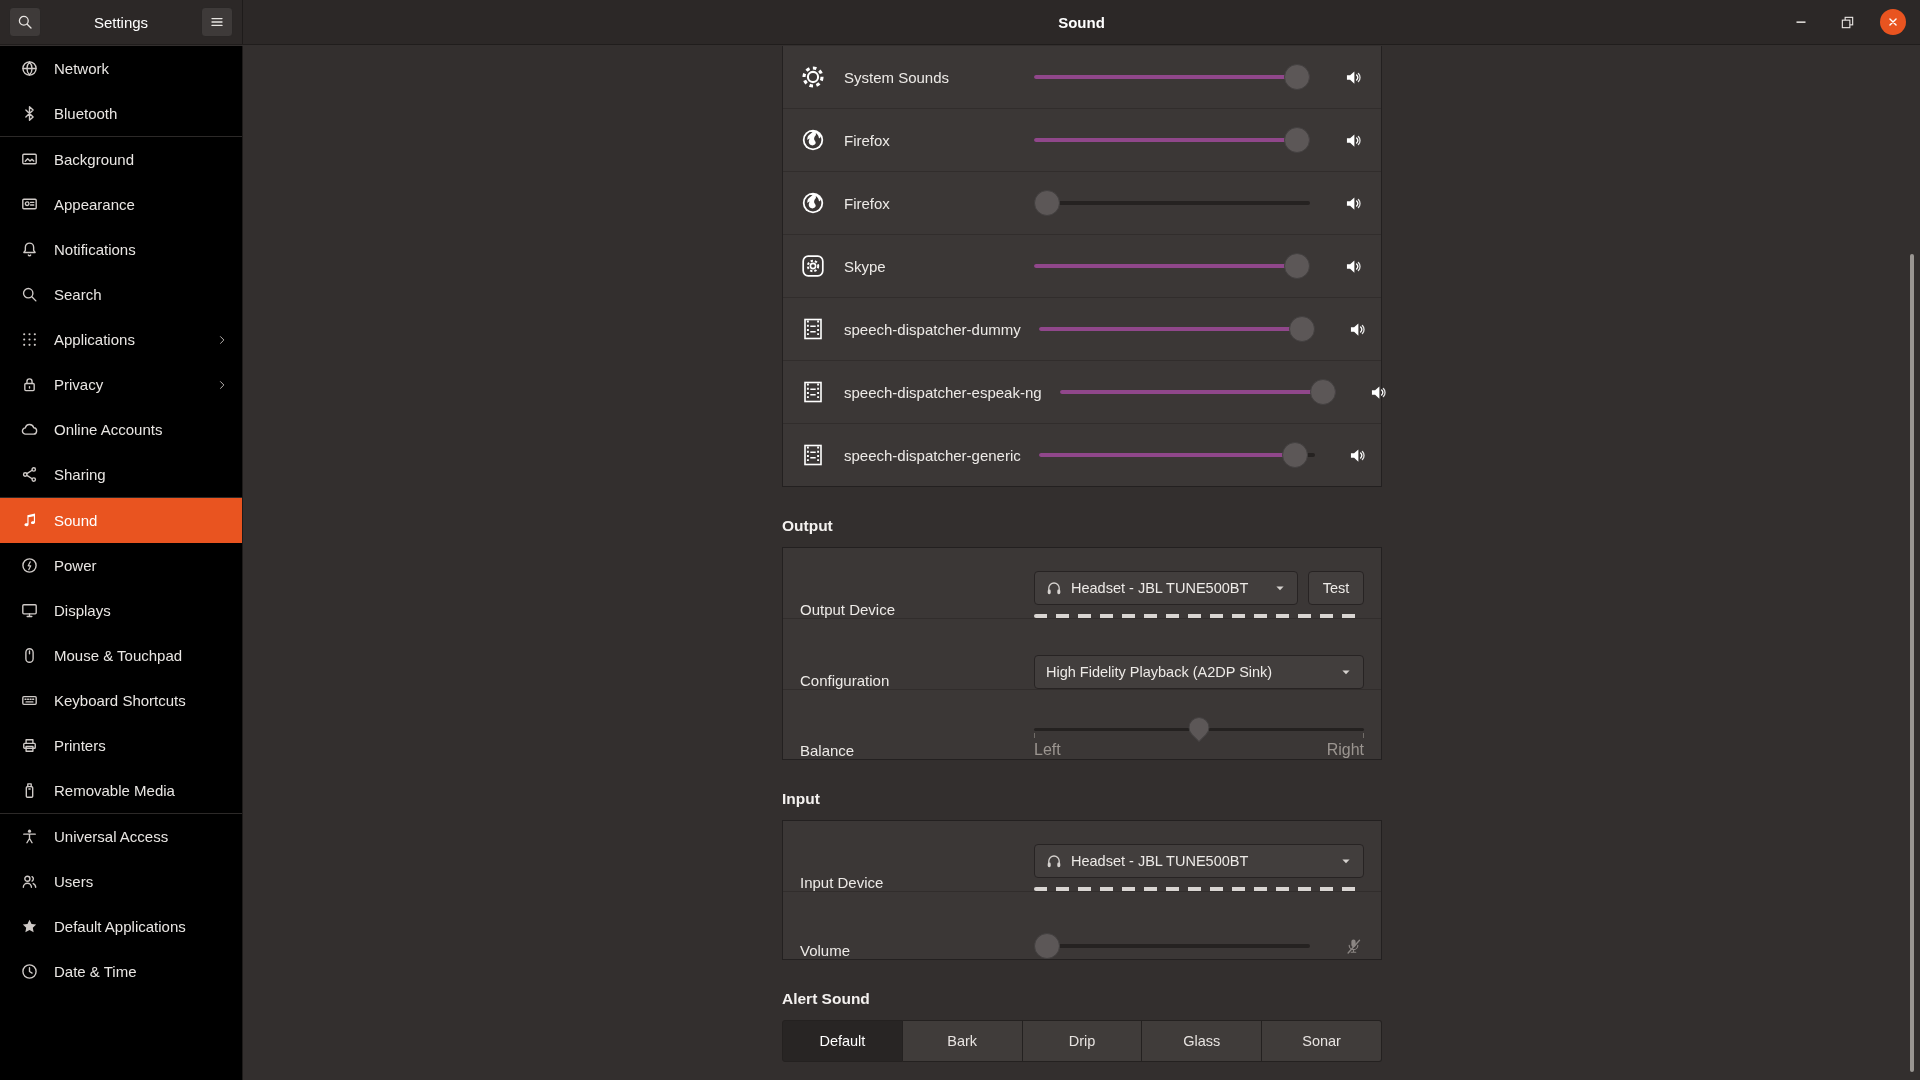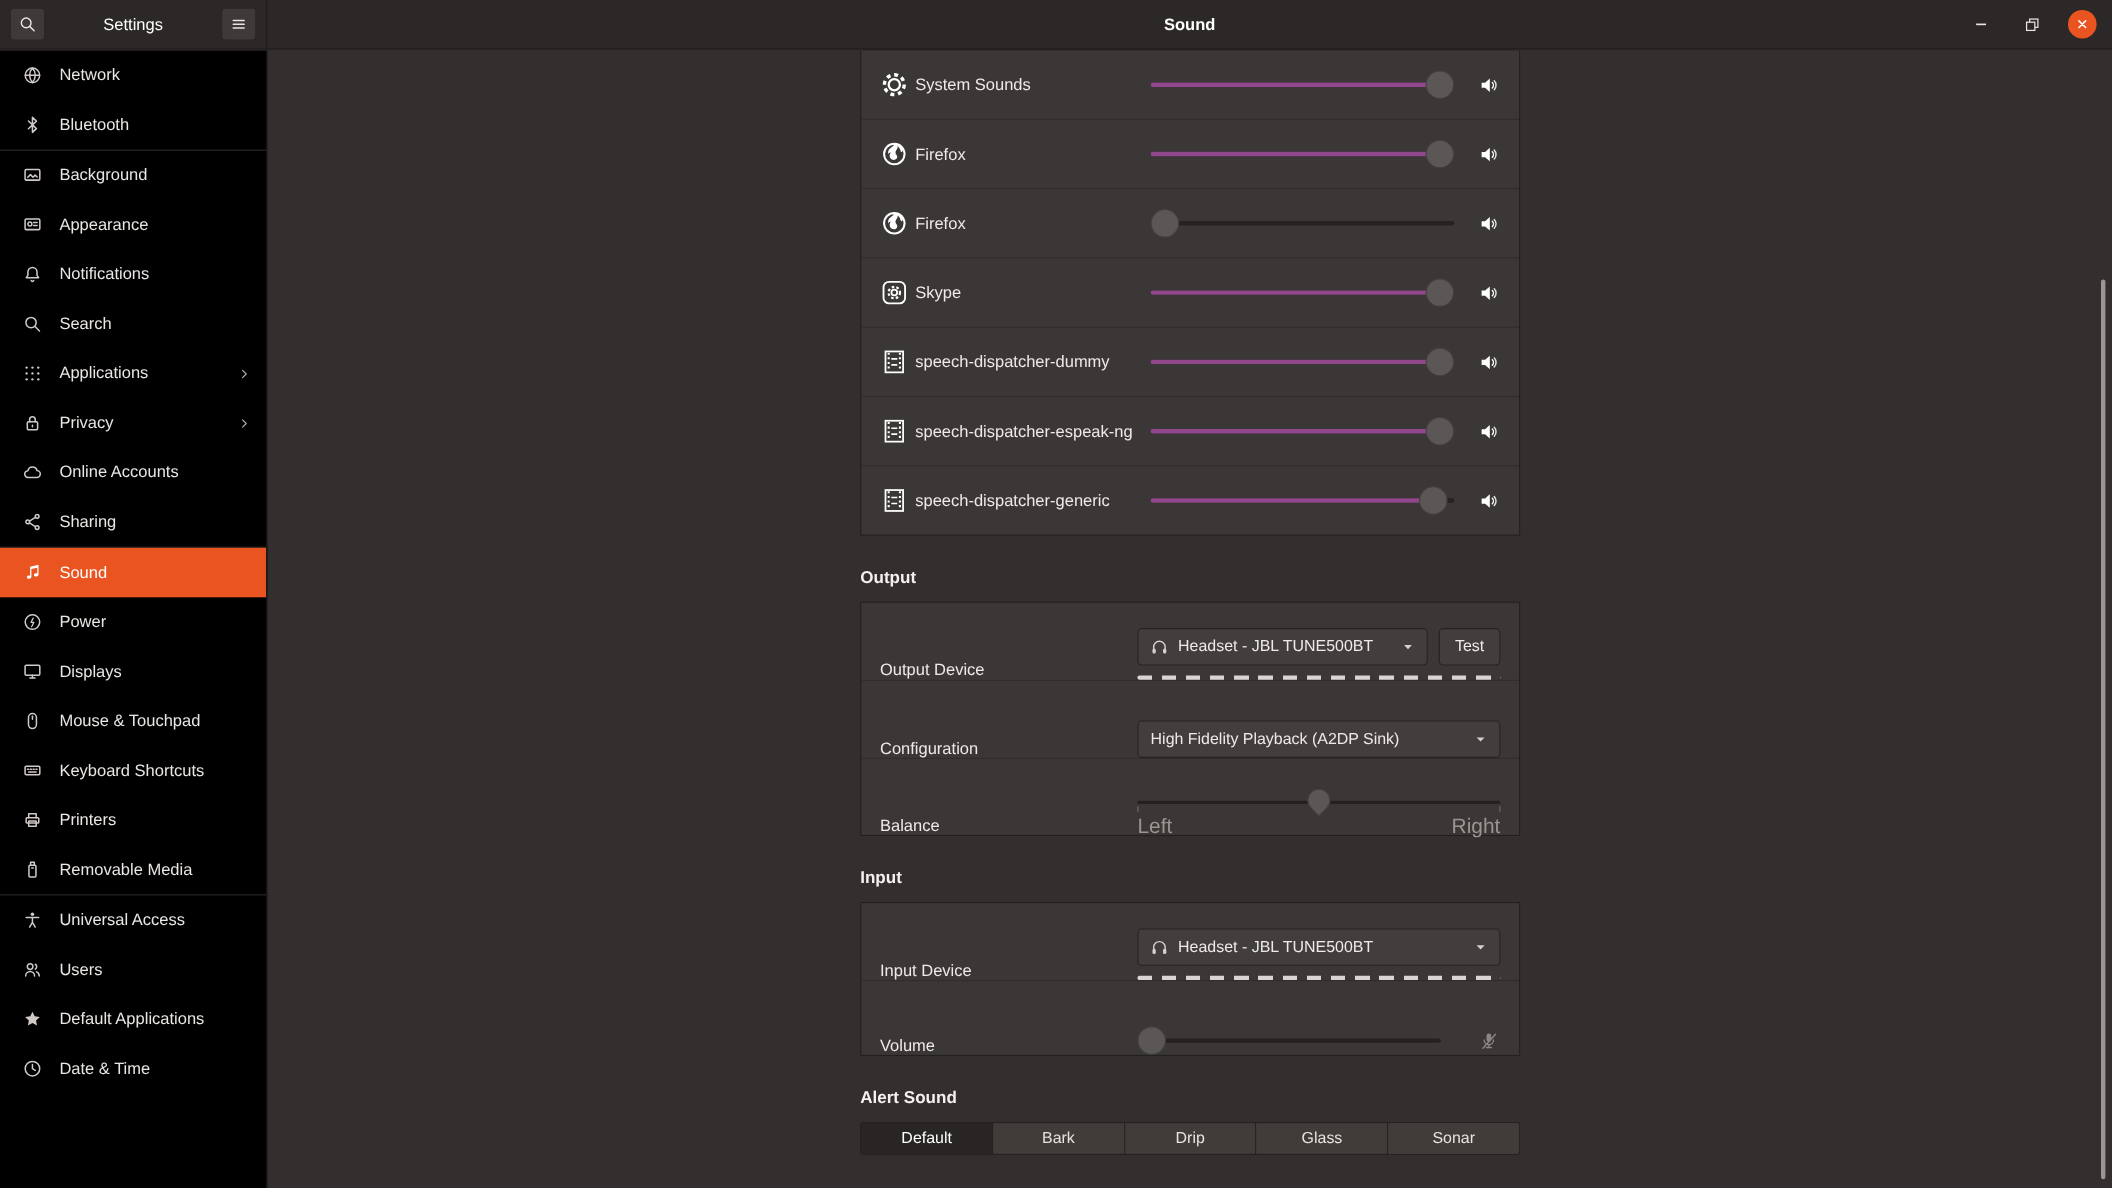--- a/index.html
+++ b/index.html
@@ -29,21 +29,21 @@
   .side-sep { height:1px; background:#2C2928; }
 
   
   .content { position:absolute; top:46px; left:244px; right:0; bottom:0; background:#332F2E; overflow:hidden; }
   .column { width:600px; margin:0 auto; }
   .card { background:#3B3736; border:1px solid #232020; border-top:none; }
   .card.bordered-top { border-top:1px solid #232020; }
   .row-sep { height:1px; background:#312D2C; }
 
   
-  .mix-row { height:62px; display:flex; align-items:center; padding:0 17px; gap:6px; }
+  .mix-row { height:62px; display:flex; align-items:center; padding:0 17px; gap:18px; }
   .mix-icon { width:26px; height:26px; flex:none; display:flex; align-items:center; justify-content:center; }
   .mix-name { flex:1; font-size:15px; color:#EDEAE7; white-space:nowrap; }
   .speaker { width:22px; flex:none; margin-left:14px; display:flex; align-items:center; justify-content:center; }
 
   
   .slider { position:relative; width:276px; height:26px; flex:none; cursor:pointer; }
   .slider .track { position:absolute; left:0; right:0; top:11px; height:4px; background:#252221; border-radius:2px; }
   .slider .fill { position:absolute; left:0; top:11px; height:4px; background:#90478B; border-radius:2px; width:calc(var(--val) * 1%); }
   .slider .knob { position:absolute; top:0; width:26px; height:26px; border-radius:50%; background:#5C5757; border:1px solid #434040;
                   left:clamp(13px, calc(var(--val) * 1%), calc(100% - 13px)); transform:translateX(-50%); }
@@ -64,26 +64,26 @@
   .level-dashes { margin-top:9px; height:4px; border-radius:2px; background:repeating-linear-gradient(90deg,#D9D5D2 0 13px,transparent 13px 22px); }
 
   
   .balance { position:relative; height:44px; cursor:pointer; }
   .balance .track { position:absolute; left:0; right:0; top:13px; height:3px; background:#242120; border-radius:2px; }
   .balance .tick { position:absolute; top:18px; width:1px; height:5px; background:#716C68; }
   .balance .tick.left { left:0; } .balance .tick.right { right:0; }
   .balance .pin { position:absolute; top:2px; width:21px; height:21px; background:#5C5757; border:1px solid #434040;
                   border-radius:50% 50% 50% 0; transform:translateX(-50%) rotate(-45deg);
                   left:clamp(11px, calc(var(--val) * 1%), calc(100% - 11px)); }
-  .balance .end-label { position:absolute; top:26px; font-size:19px; color:#9B9590; }
+  .balance .end-label { position:absolute; top:26px; font-size:16px; color:#9B9590; }
   .balance .end-label.left { left:0; } .balance .end-label.right { right:0; }
 
   
   .segmented { display:flex; width:600px; margin-top:0; }
-  .seg-btn { flex:1; height:30px; background:#403C3A; border:1px solid #242120; border-left:none; display:flex; align-items:center; justify-content:center; font-size:14.5px; color:#E7E3E0; cursor:pointer; }
+  .seg-btn { flex:1; height:42px; background:#403C3A; border:1px solid #242120; border-left:none; display:flex; align-items:center; justify-content:center; font-size:14.5px; color:#E7E3E0; cursor:pointer; }
   .seg-btn:first-child { border-left:1px solid #242120; border-radius:3px 0 0 3px; }
   .seg-btn:last-child { border-radius:0 3px 3px 0; }
   .seg-btn.selected { background:#282524; color:#fff; }
 
   
   .scroll-thumb { position:absolute; right:6px; top:208px; bottom:8px; width:4px; border-radius:2px; background:#9A9692; }
 
   svg { display:block; }
 </style>
 </head>

